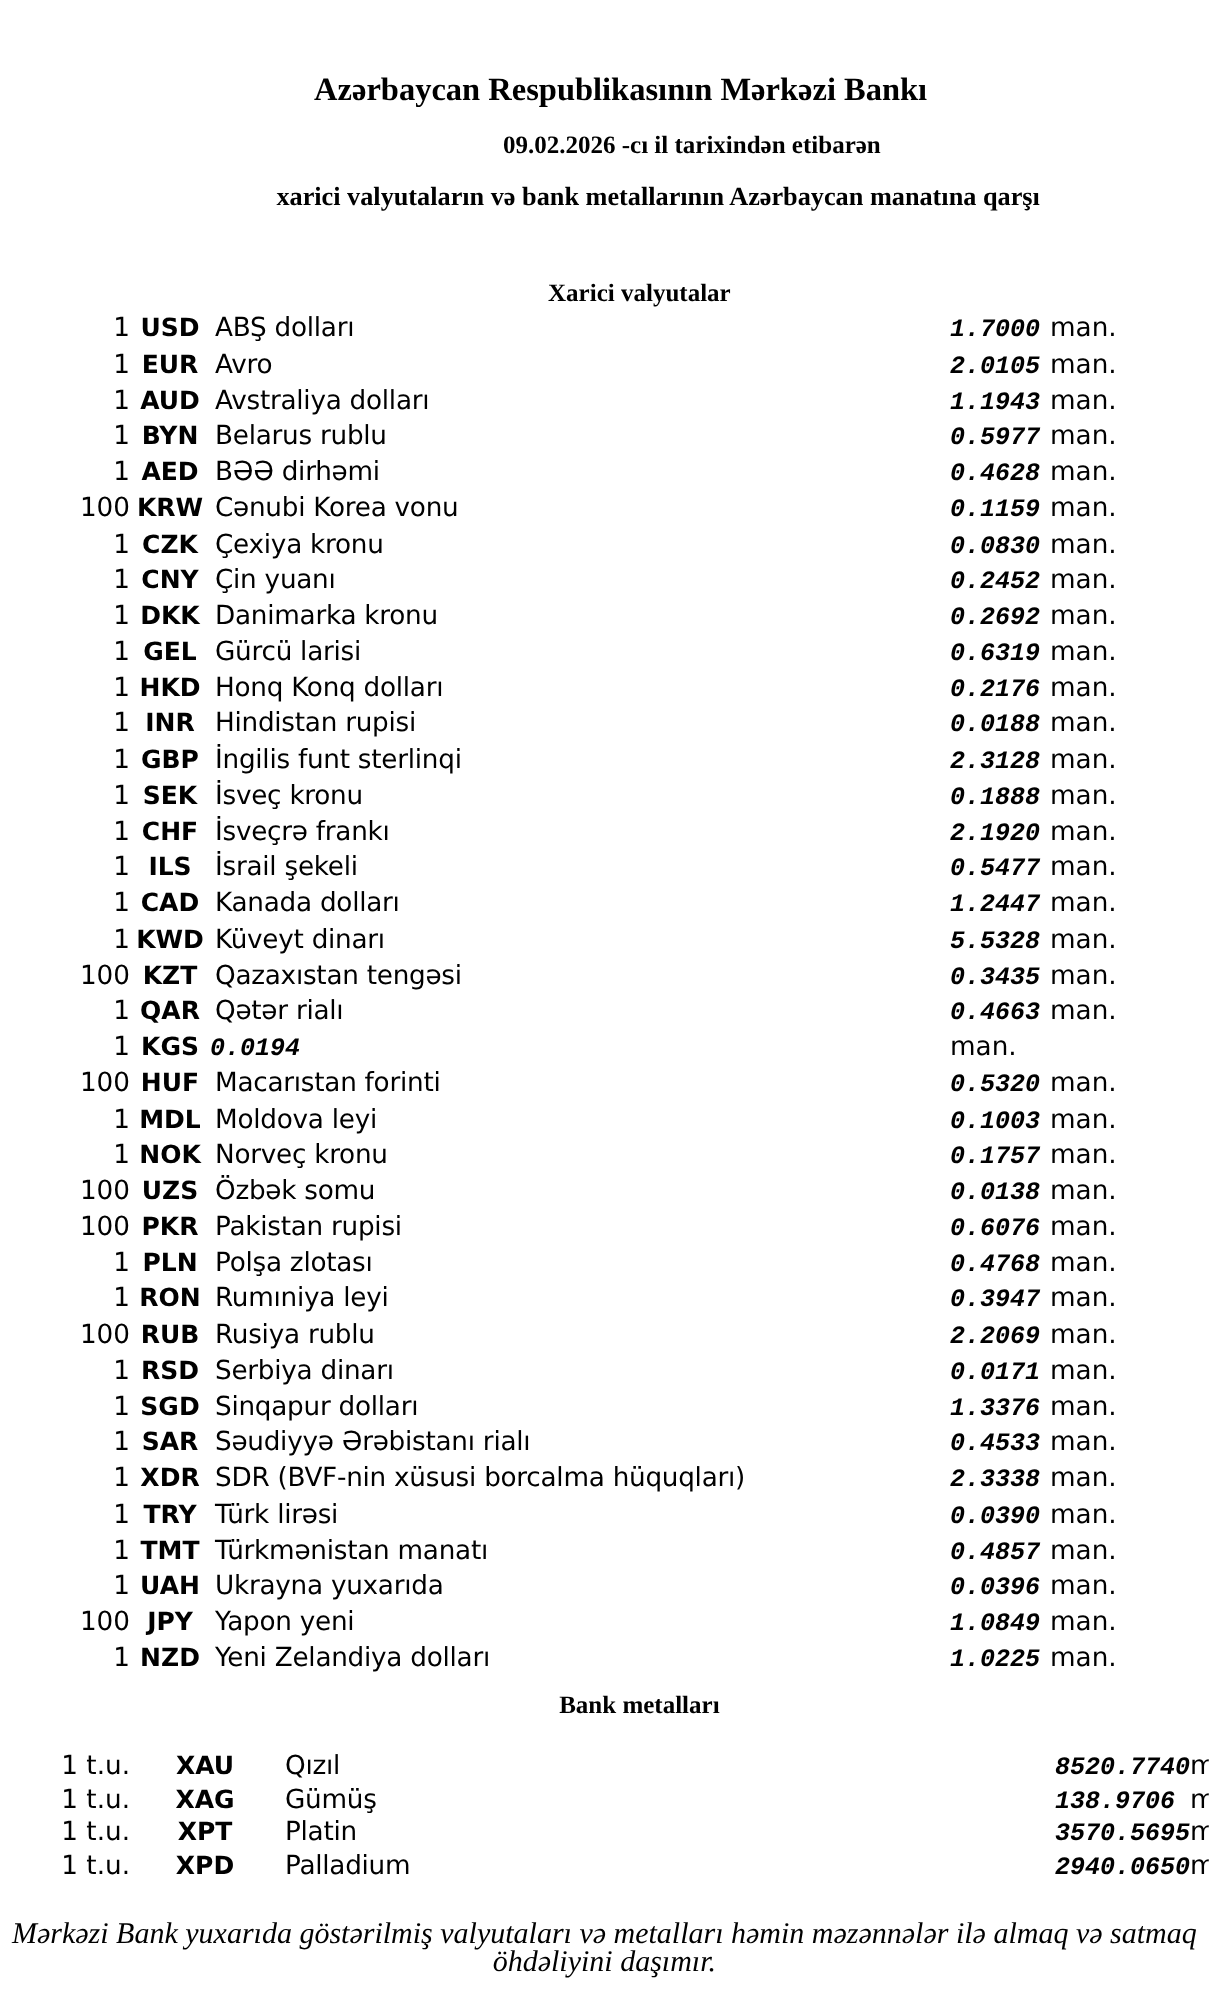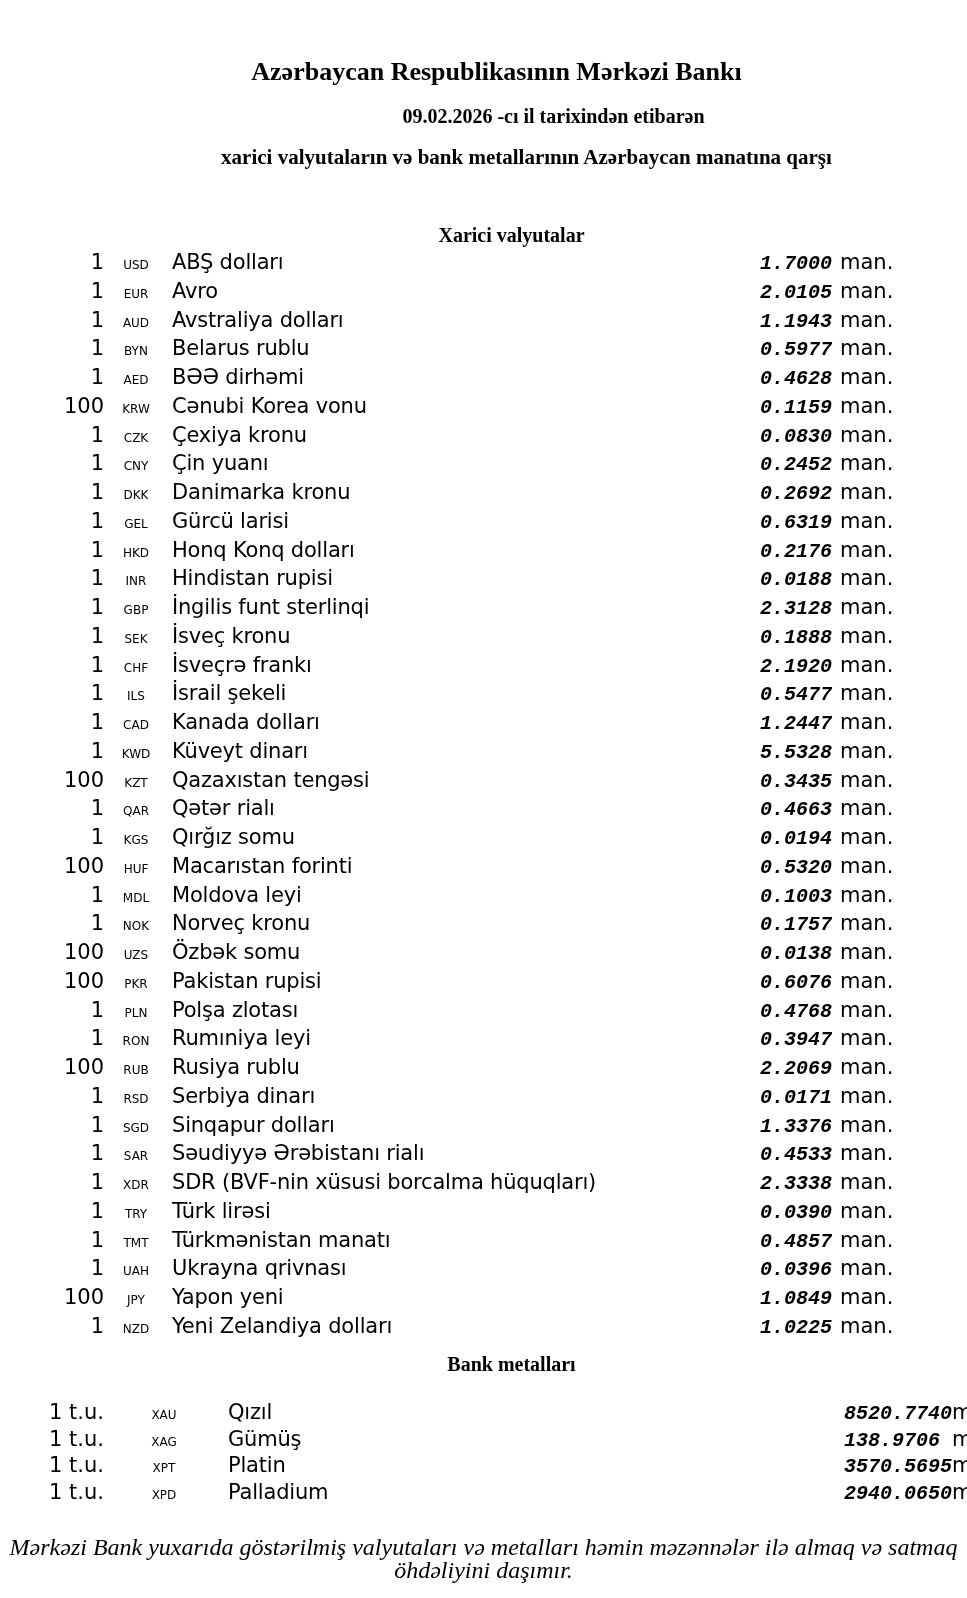--- a/index.html
+++ b/index.html
@@ -46,21 +46,21 @@
   .row {
     display: grid;
     grid-template-columns: 104px 64px 592px 80px 1fr;
     align-items: baseline;
     height: 28.75px;
   }
   .metals .row { height: 26.5px; gap: 28px; }
 
   .cell { font-family: "DejaVu Sans", sans-serif; font-size: 21px; white-space: nowrap; }
   .cell.qty  { text-align: right; }
-  .cell.code { text-align: center; font-size: 12px; }
+  .cell.code { text-align: center; font-size: 20px; font-weight: bold; }
   .cell.name { padding-left: 4px; letter-spacing: -0.2px; }
   .cell.rate {
     text-align: left;
     font-family: Liberation Mono, monospace;
     font-weight: bold; font-style: italic; font-size: 20px;
   }
   .cell.unit { }
 
   
   .footer {
@@ -219,21 +219,20 @@
       <div class="row">
     <span class="cell qty">1</span>
     <span class="cell code">QAR</span>
     <span class="cell name">Qətər rialı</span>
     <span class="cell rate">0.4663</span>
     <span class="cell unit">man.</span>
   </div>
       <div class="row">
     <span class="cell qty">1</span>
     <span class="cell code">KGS</span>
-    <span class="cell name">Qırğız somu</span>
     <span class="cell rate">0.0194</span>
     <span class="cell unit">man.</span>
   </div>
       <div class="row">
     <span class="cell qty">100</span>
     <span class="cell code">HUF</span>
     <span class="cell name">Macarıstan forinti</span>
     <span class="cell rate">0.5320</span>
     <span class="cell unit">man.</span>
   </div>
@@ -324,21 +323,21 @@
       <div class="row">
     <span class="cell qty">1</span>
     <span class="cell code">TMT</span>
     <span class="cell name">Türkmənistan manatı</span>
     <span class="cell rate">0.4857</span>
     <span class="cell unit">man.</span>
   </div>
       <div class="row">
     <span class="cell qty">1</span>
     <span class="cell code">UAH</span>
-    <span class="cell name">Ukrayna qrivnası</span>
+    <span class="cell name">Ukrayna yuxarıda</span>
     <span class="cell rate">0.0396</span>
     <span class="cell unit">man.</span>
   </div>
       <div class="row">
     <span class="cell qty">100</span>
     <span class="cell code">JPY</span>
     <span class="cell name">Yapon yeni</span>
     <span class="cell rate">1.0849</span>
     <span class="cell unit">man.</span>
   </div>

